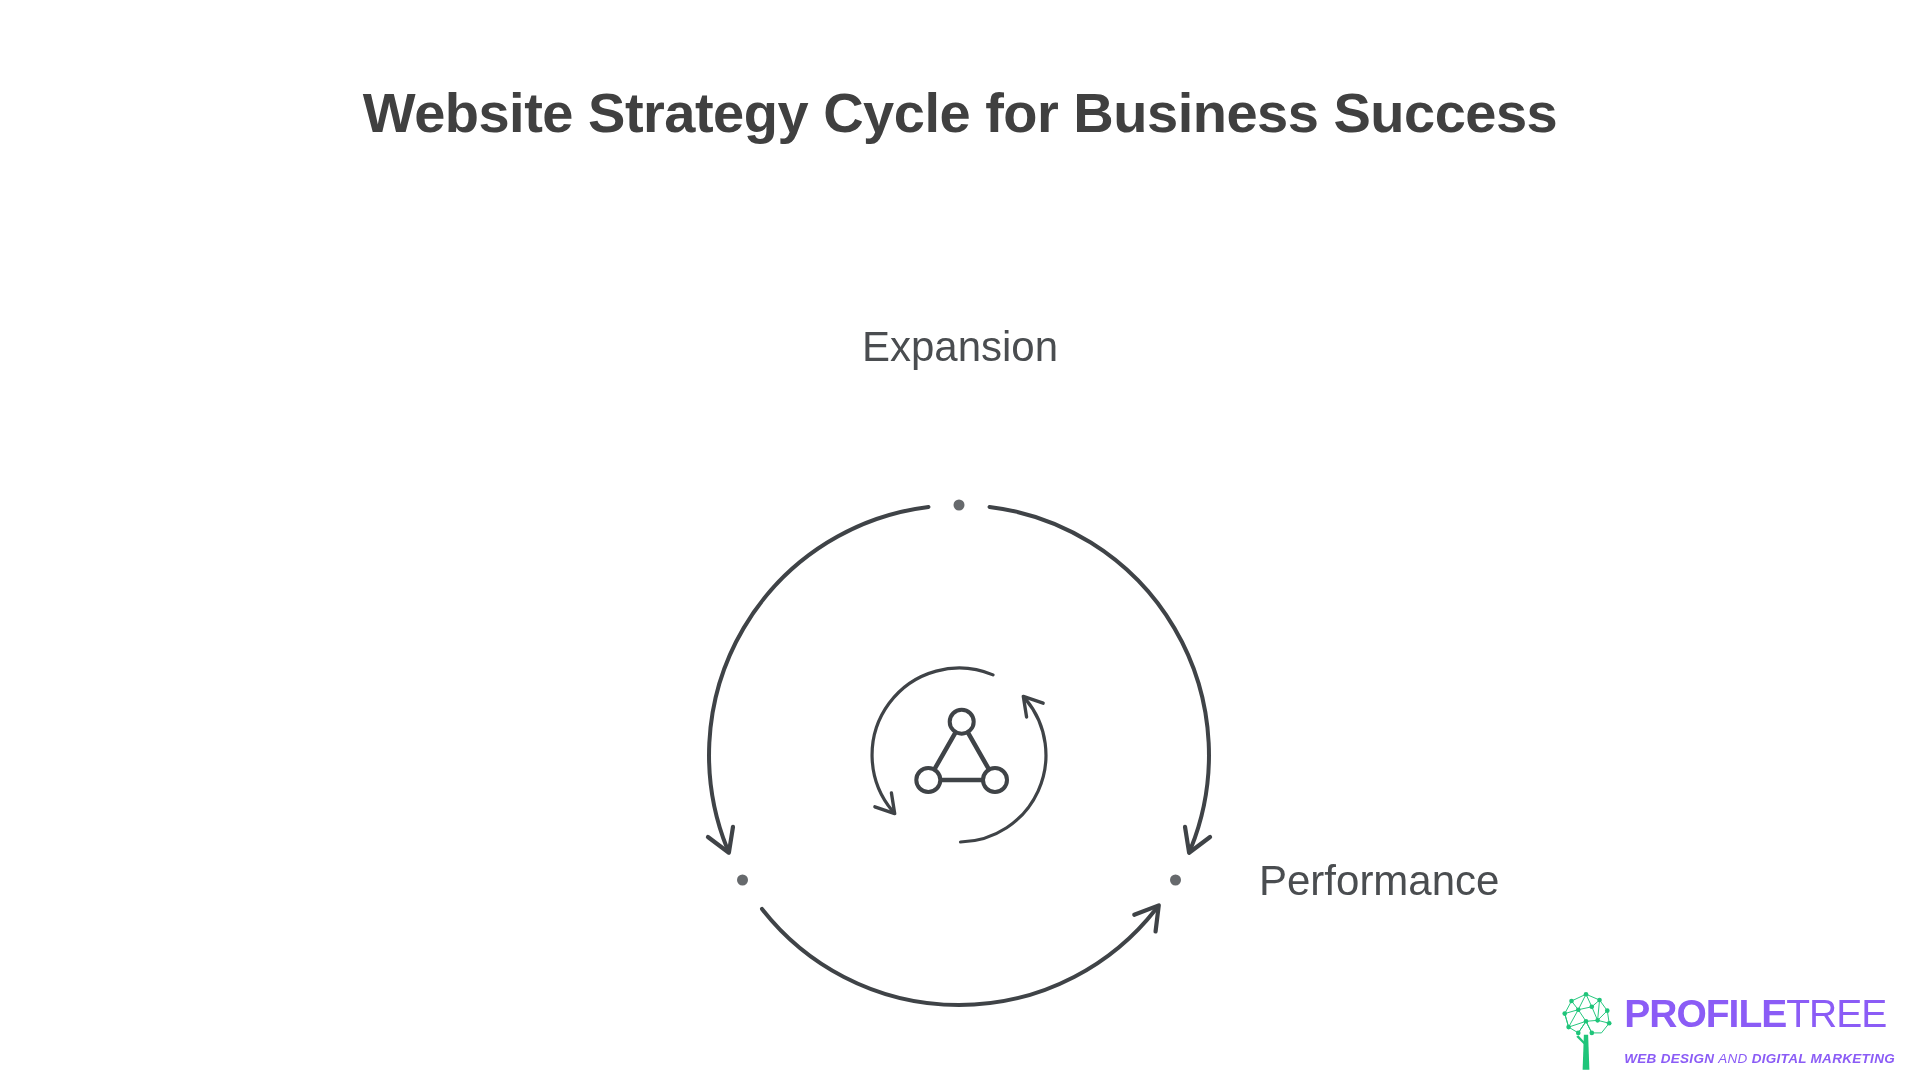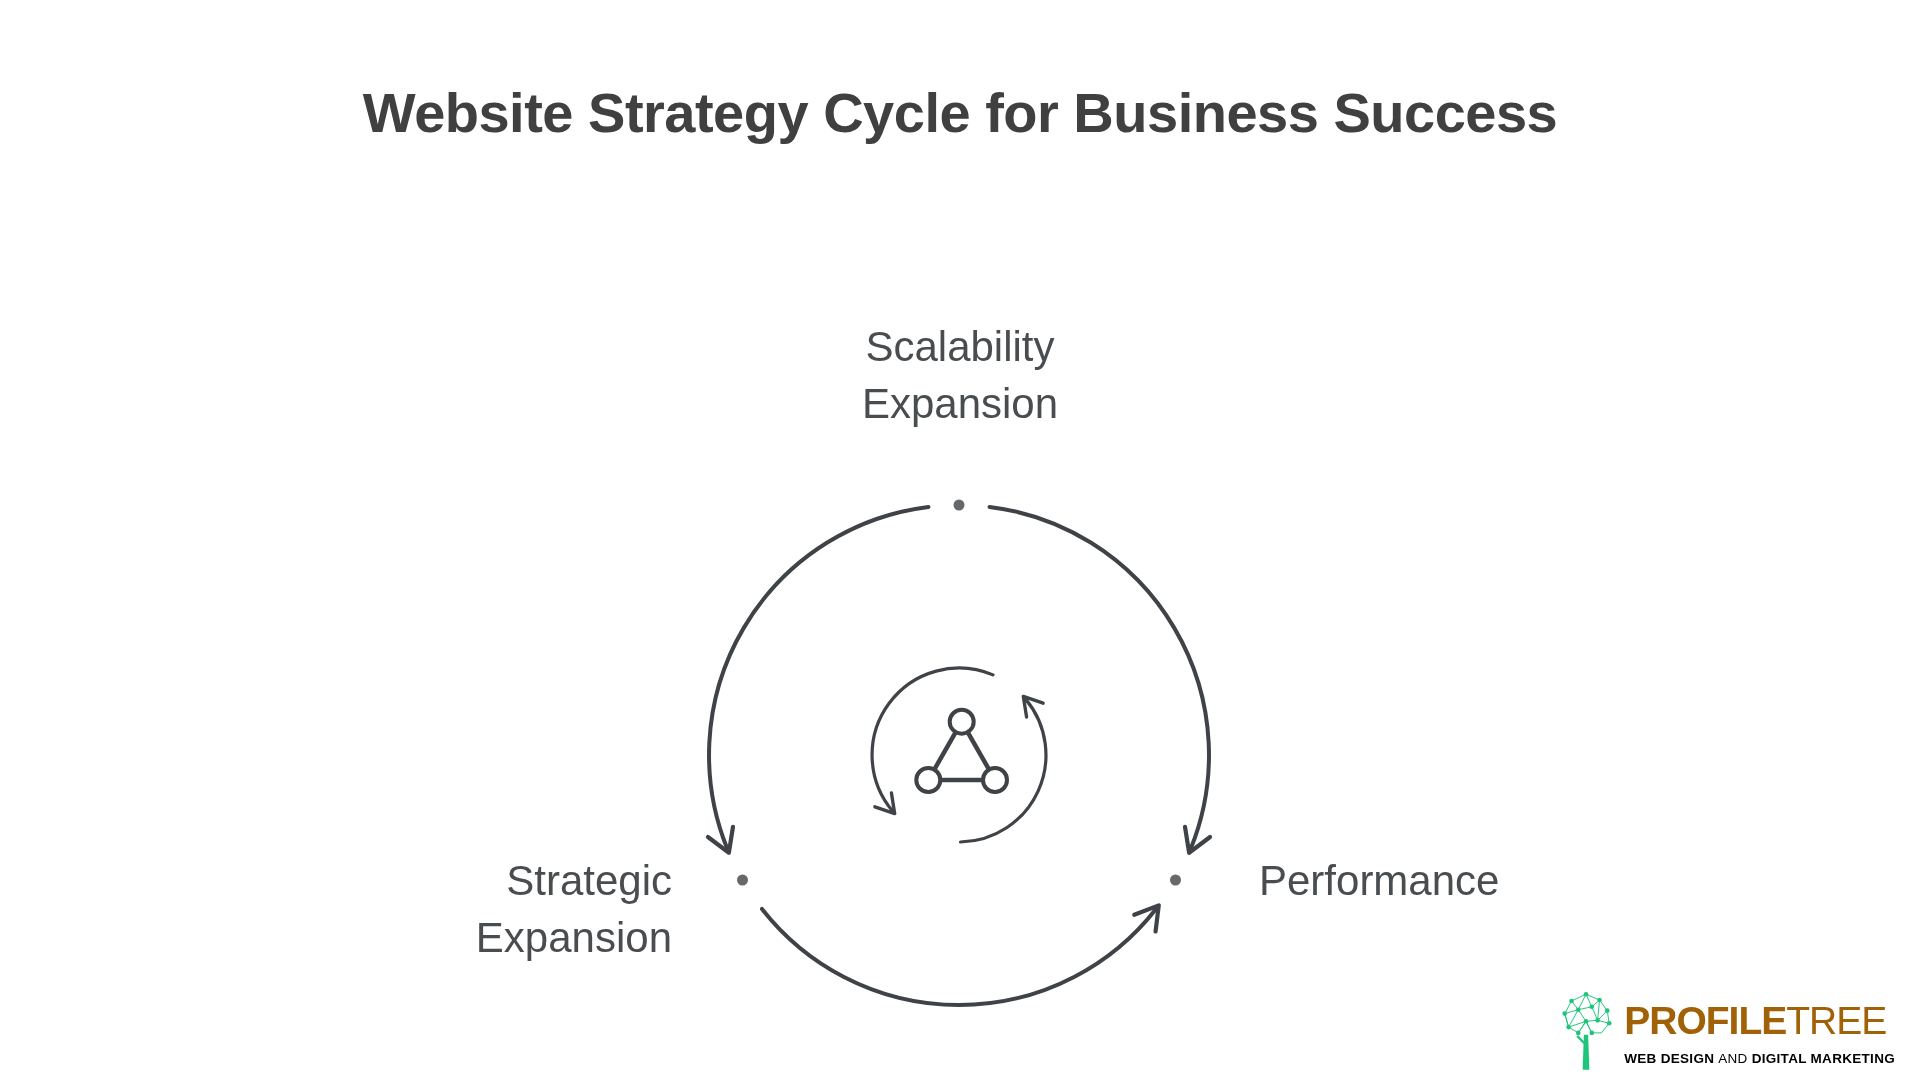--- a/index.html
+++ b/index.html
@@ -19,43 +19,38 @@
   }
   .label-top { top:318px; left:0; right:0; text-align:center; }
   .label-bottom-left { top:852px; left:252px; width:420px; text-align:right; }
   .label-bottom-right { top:852px; left:1247px; width:460px; text-align:left;margin-left:12px; }
 
   .cycle-svg { position:absolute; left:649px; top:445px; width:620px; height:620px; }
 
   .logo { position:absolute; right:25px; bottom:8px; display:flex; align-items:flex-end; }
   .logo-tree { width:58px; height:84px; margin-right:9px; }
   .logo-text { display:flex; flex-direction:column; align-items:flex-start; padding-bottom:6px; }
-  .logo-wordmark { font-size:39px; line-height:40px; letter-spacing:-1px; color:#a16207; white-space:nowrap; }
+  .logo-wordmark { font-size:39px; line-height:40px; letter-spacing:-1px; color:#8b5cf6; white-space:nowrap; }
   .wm-bold { font-weight:700; }
   .wm-light { font-weight:400; }
-  .logo-tagline { font-size:13.5px; letter-spacing:0.3px; color:#000000; margin-top:10px; white-space:nowrap; }
+  .logo-tagline { font-size:13.5px; letter-spacing:0.3px; color:#8b5cf6; margin-top:17px; white-space:nowrap;font-style:italic; }
   .tag-bold { font-weight:700; }
   .tag-light { font-weight:400; margin:0 4px; }
 </style>
 </head>
 <body>
 
 <div class="stage">
 
   <h1 class="title">Website Strategy Cycle for Business Success</h1>
 
   <div class="node-label label-top">
-    <div>Scalability</div>
     <div>Expansion</div>
   </div>
 
-  <div class="node-label label-bottom-left">
-    <div>Strategic</div>
-    <div>Expansion</div>
-  </div>
 
   <div class="node-label label-bottom-right">
     <div>Performance</div>
   </div>
 
   <svg class="cycle-svg" viewBox="0 0 620 620" aria-hidden="true">
     <defs>
       <marker id="arrow" viewBox="0 0 12 12" refX="8.5" refY="6" markerWidth="9" markerHeight="9" orient="auto" markerUnits="strokeWidth">
         <path d="M2.5 1.5 L10 6 L2.5 10.5" fill="none" stroke="#3F4347" stroke-width="1.4" stroke-linecap="round" stroke-linejoin="round"></path>
       </marker>

